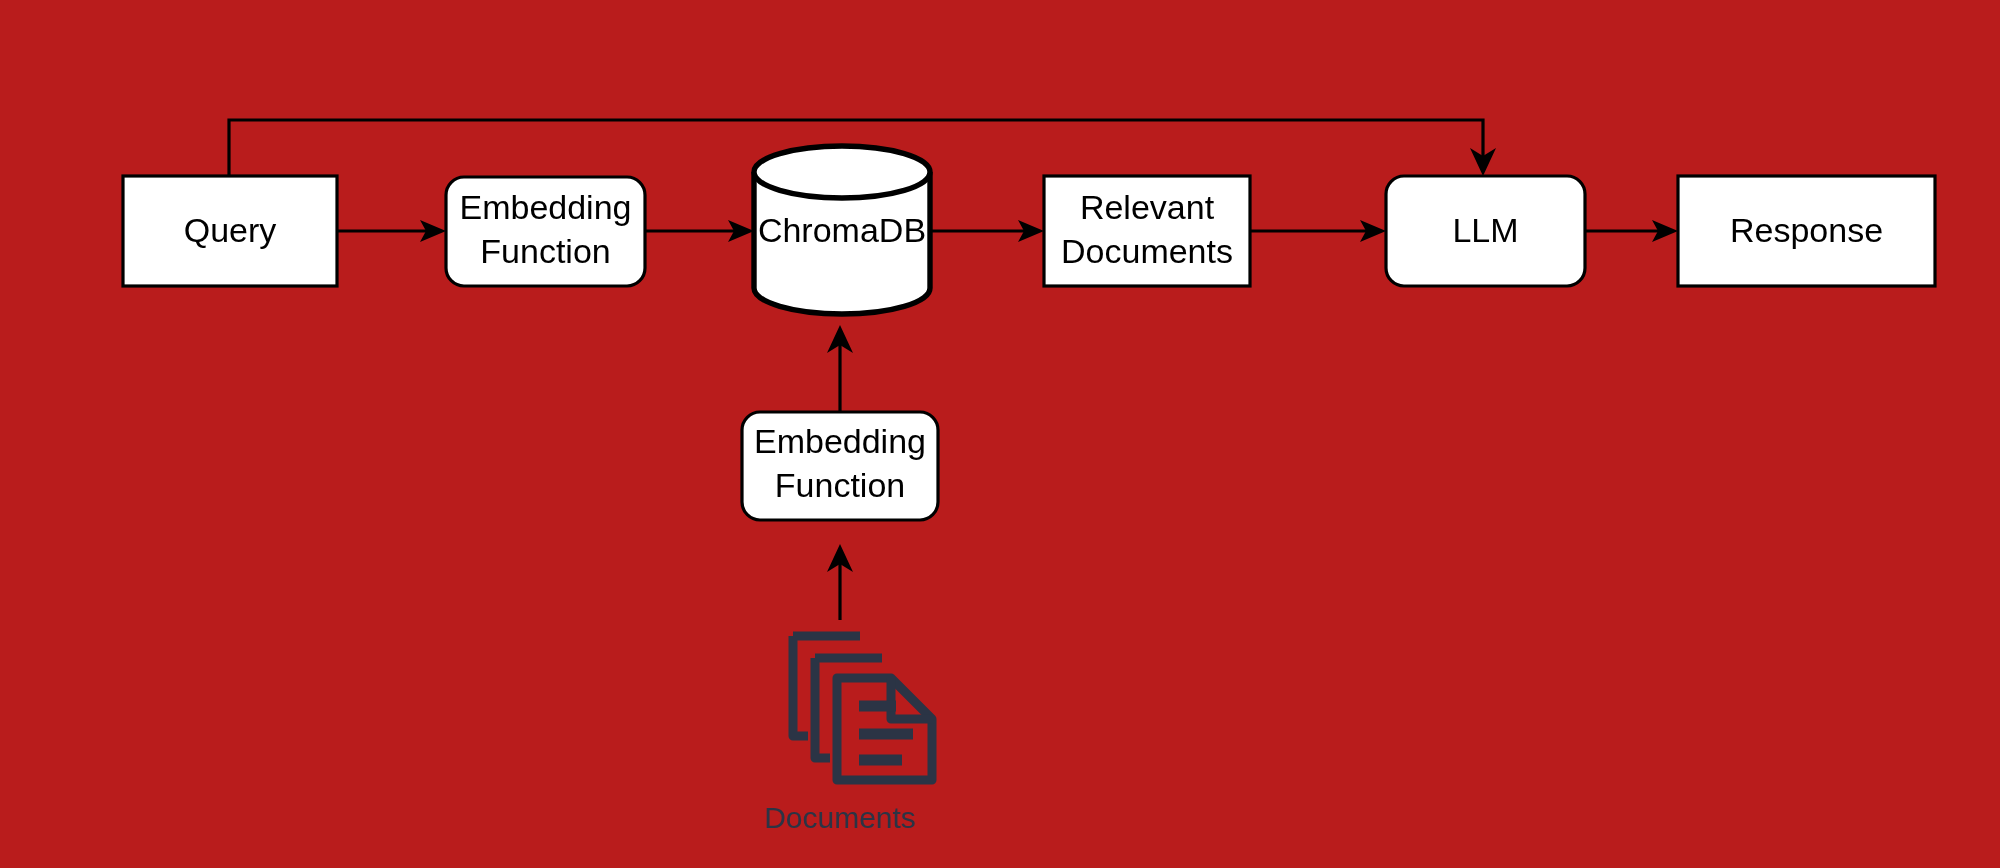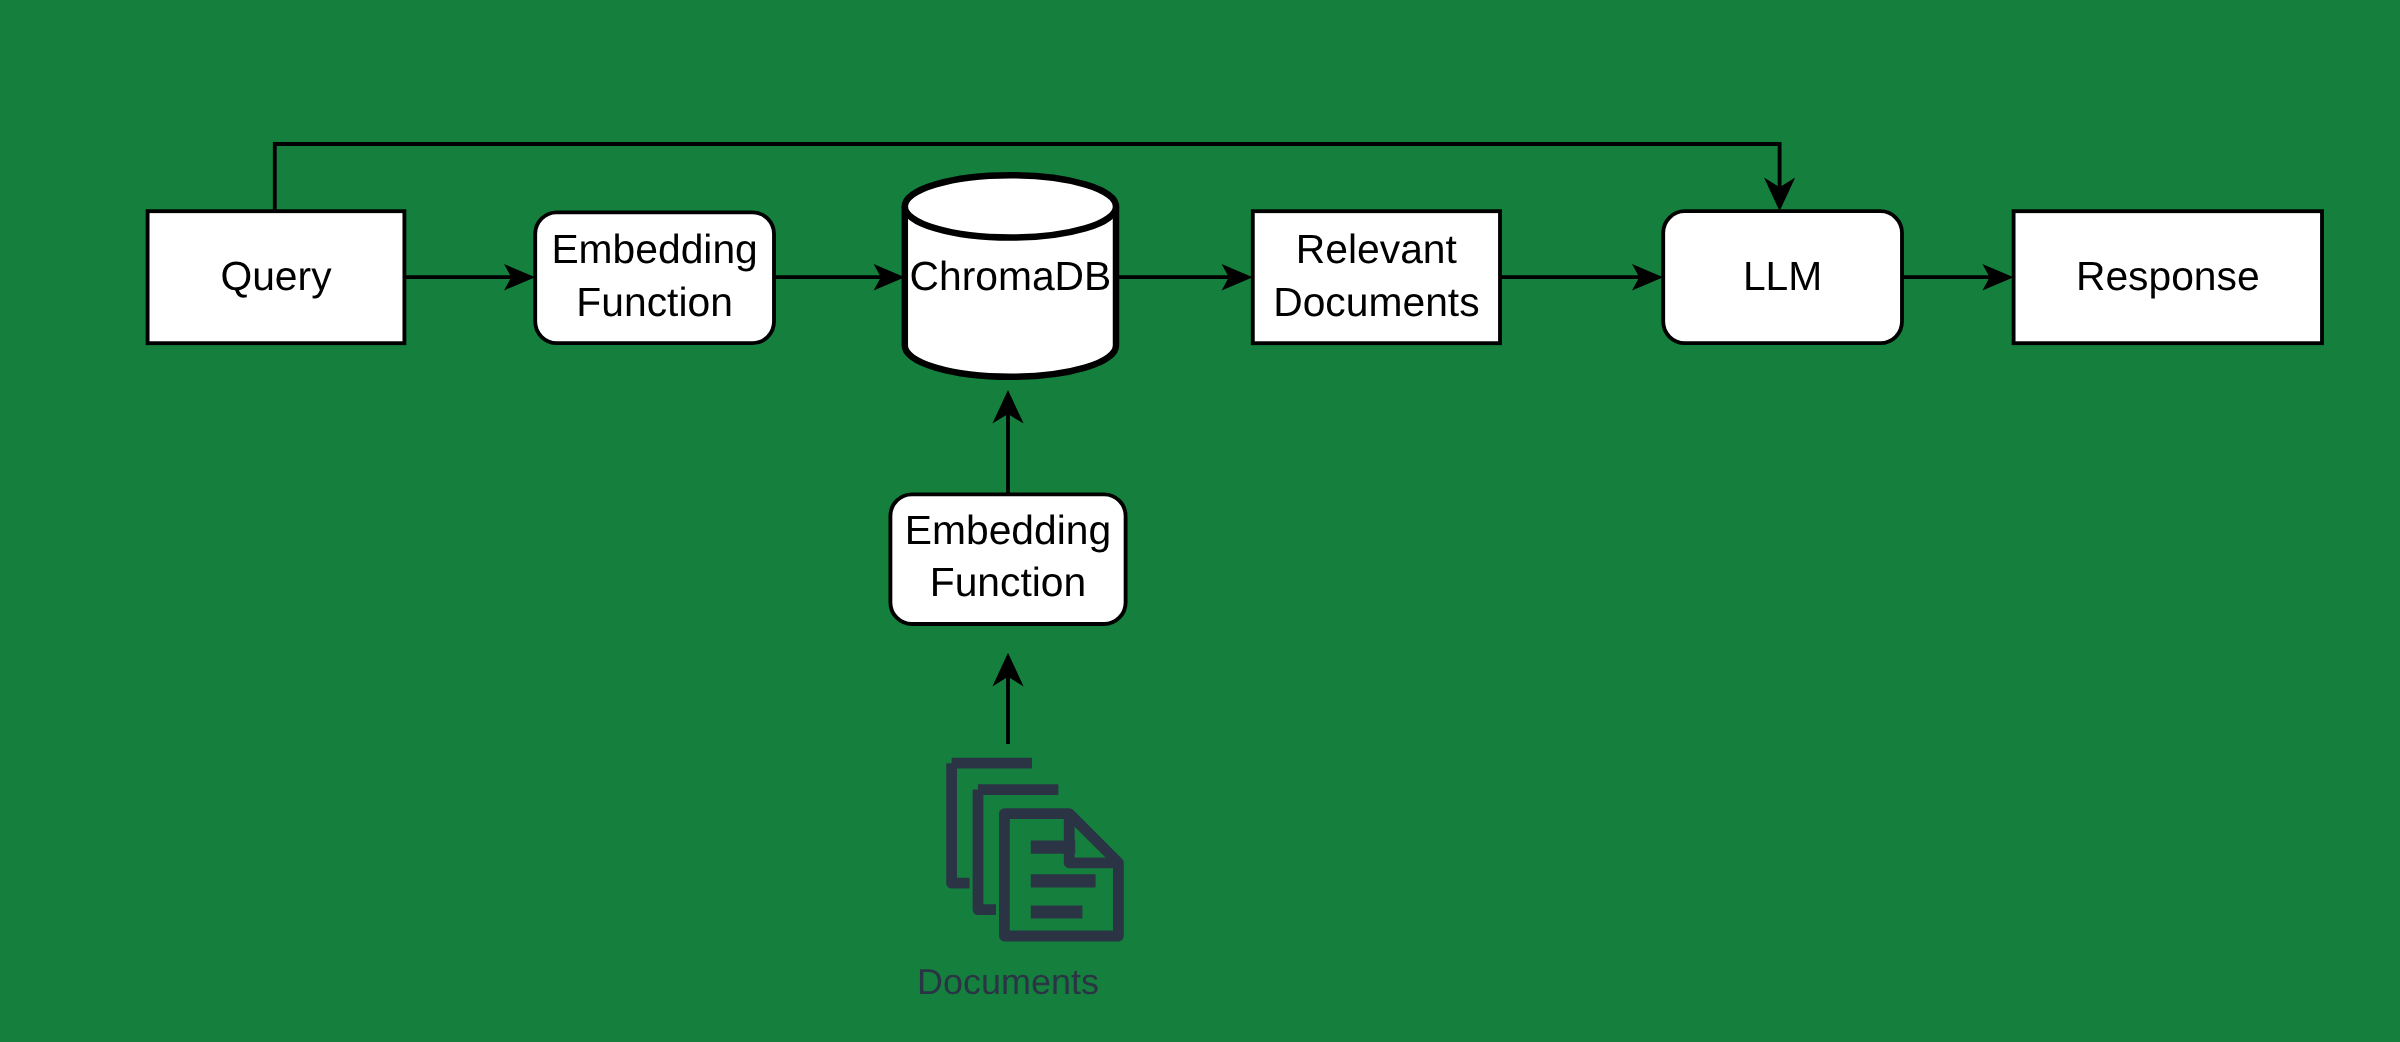--- a/index.html
+++ b/index.html
@@ -10,21 +10,21 @@
   body {
     width: 2000px;
     height: 868px;
     overflow: hidden;
     font-family: "Liberation Sans", sans-serif;
   }
   #diagram-root {
     position: relative;
     width: 2000px;
     height: 868px;
-    background: #15803d;
+    background: #b91c1c;
   }
   svg#flow {
     display: block;
     width: 2000px;
     height: 868px;
   }
   .node-shape {
     fill: #ffffff;
     stroke: #000000;
     stroke-width: 3.2;

